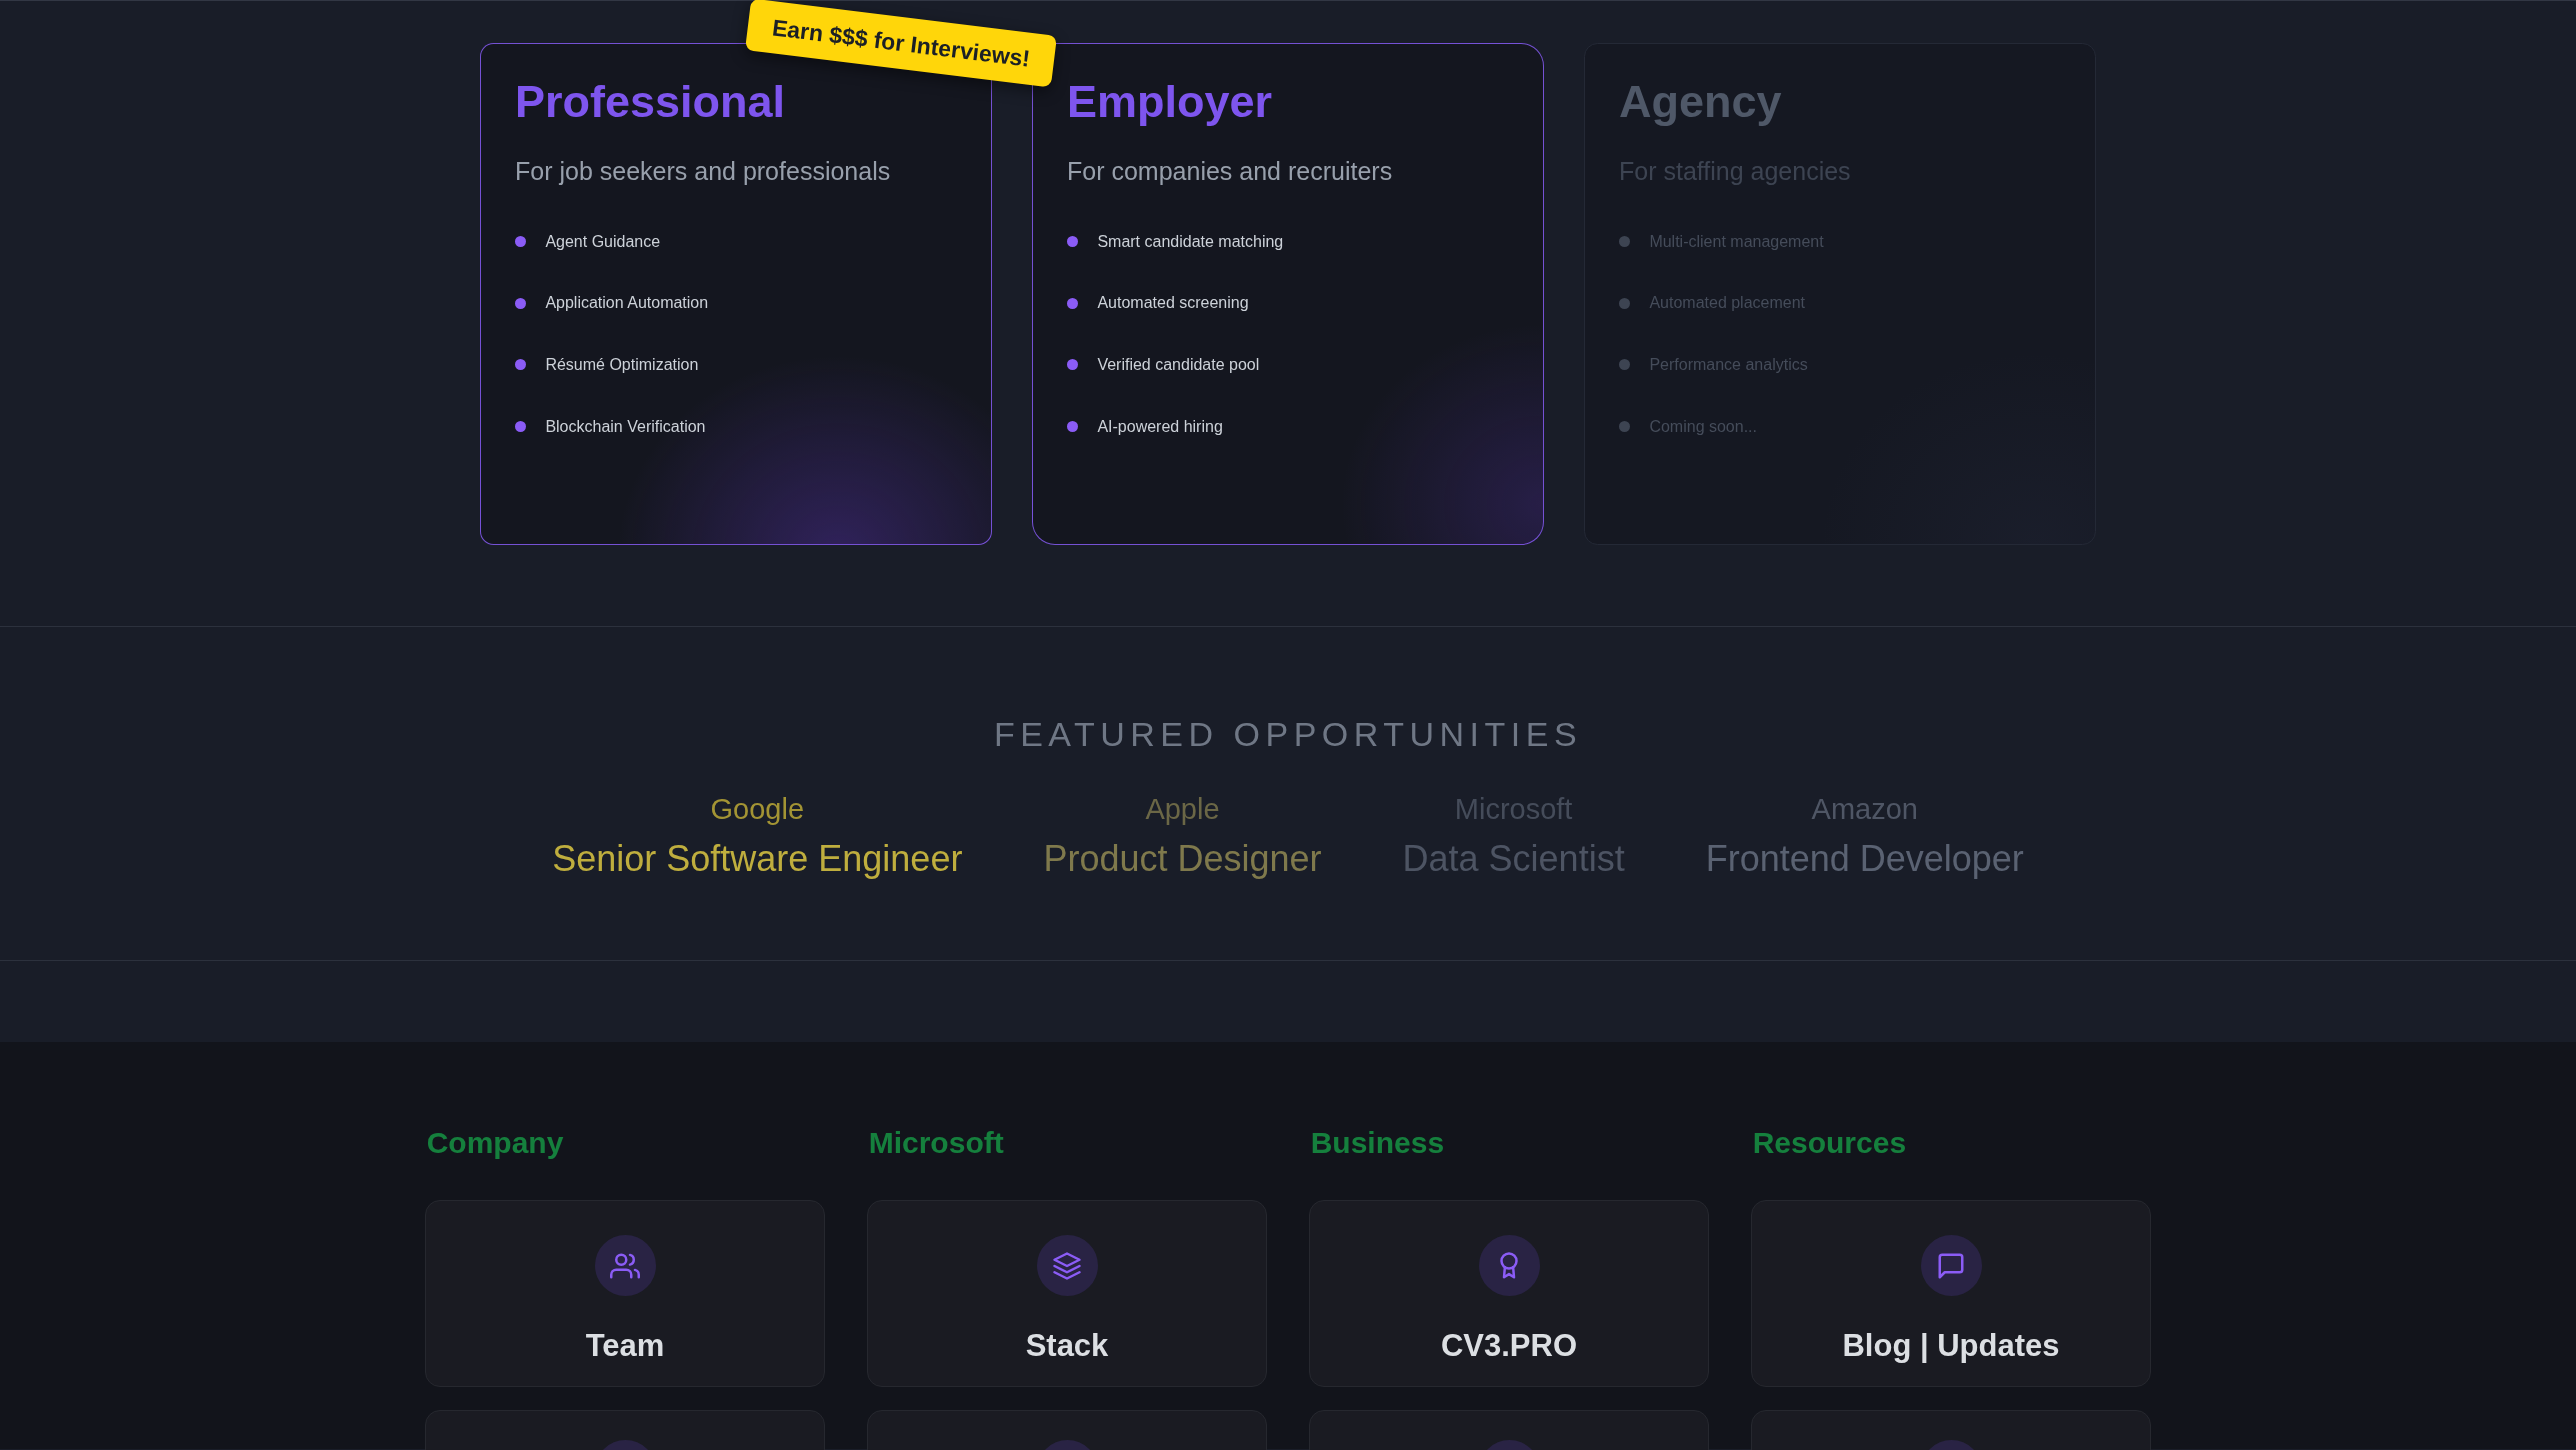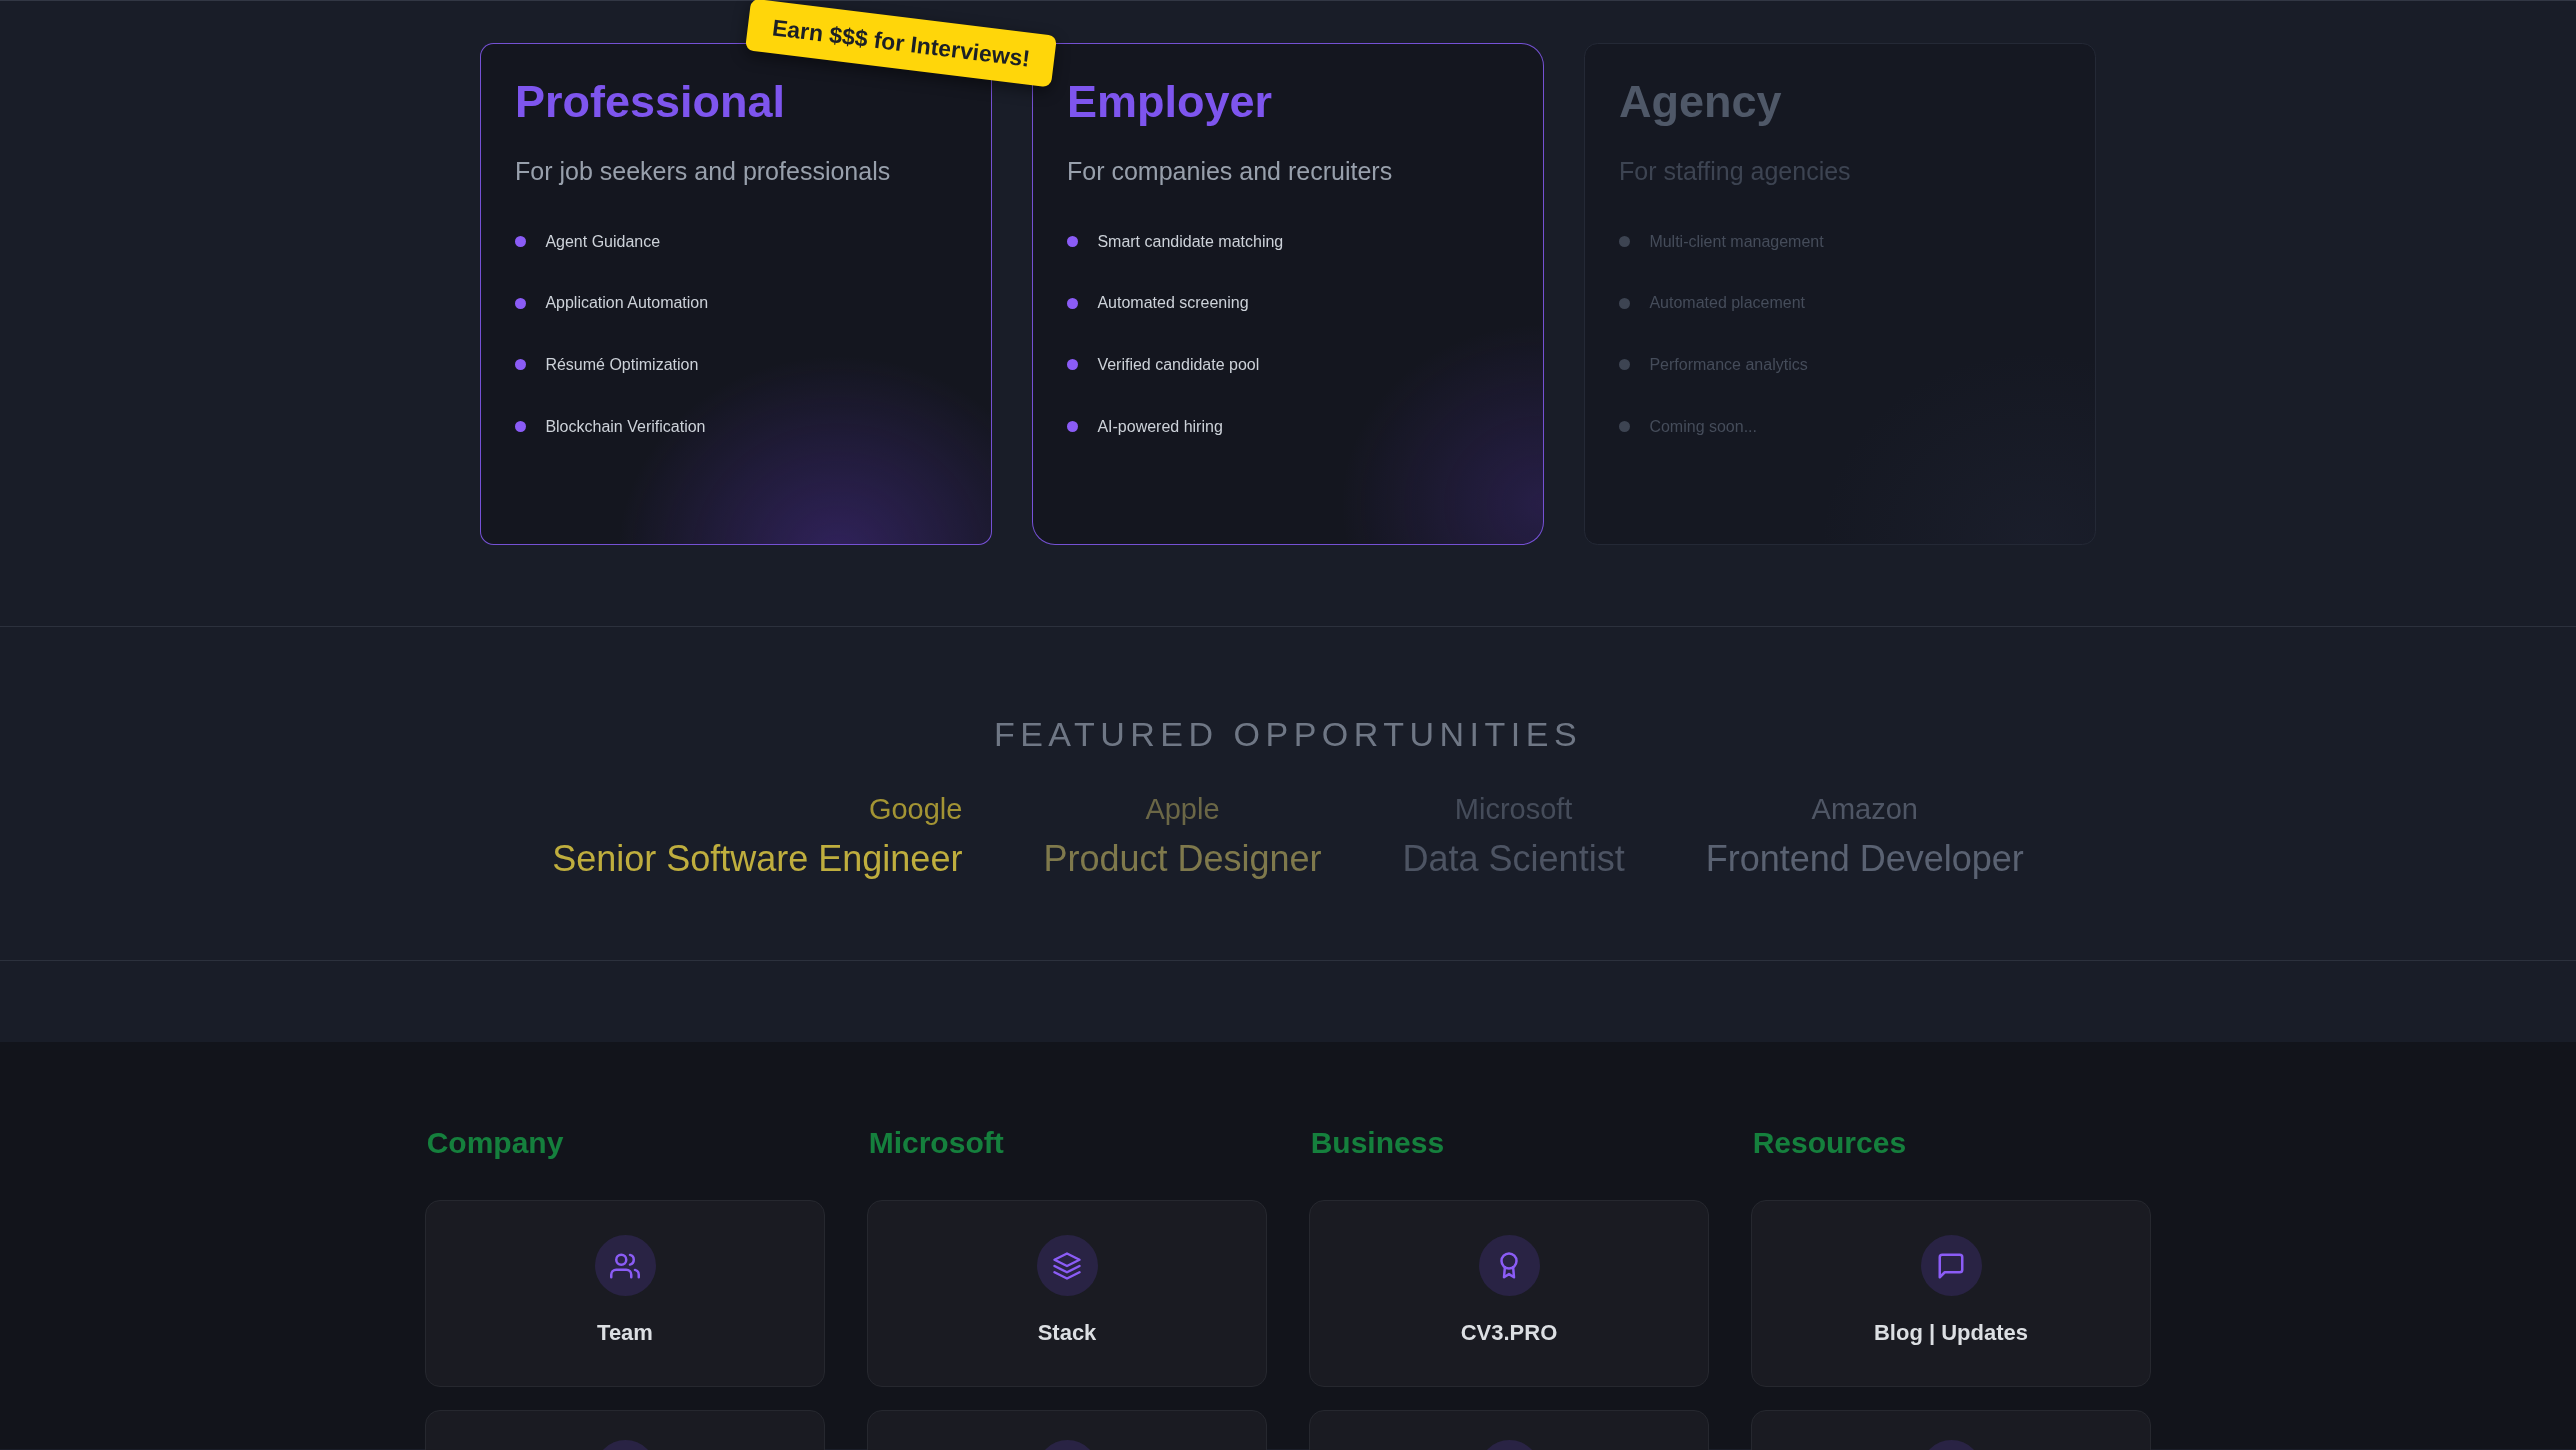--- a/index.html
+++ b/index.html
@@ -73,21 +73,21 @@
     font-size:34px;letter-spacing:5.5px;
     color:#6f7785;margin:0;font-weight:400;
   }
   .jobs-row{
     margin-top:39px;
     display:flex;justify-content:center;align-items:flex-start;gap:81px;
   }
   .job-item{text-align:center;}
   .job-company{font-size:29px;margin-bottom:11.8px;}
   .job-title{font-size:36px;}
-  .job-0 .job-company{color:#a39434;text-align:right;}
+  .job-0 .job-company{color:#a39434;}
   .job-0 .job-title{color:#bfae3e;}
   .job-1 .job-company{color:#6b6746;}
   .job-1 .job-title{color:#7f794c;}
   .job-2 .job-company{color:#454c5a;}
   .job-2 .job-title{color:#4d5463;}
   .job-3 .job-company{color:#4f5665;}
   .job-3 .job-title{color:#5a6272;}
   
   .section-strip{height:81px;}
   
@@ -110,21 +110,21 @@
     padding-top:34px;cursor:pointer;
   }
   .footer-card.partial{margin-top:23px;padding-top:29px;}
   .icon-circle{
     width:61px;height:61px;border-radius:50%;
     background:#292344;
     display:flex;align-items:center;justify-content:center;flex:none;
   }
   .icon-circle svg{width:30px;height:30px;stroke:#8b5cf6;fill:none;stroke-width:2;stroke-linecap:round;stroke-linejoin:round;}
   .footer-card-label{
-    margin-top:24px;font-size:22px;font-weight:700;color:#dcdfe3;
+    margin-top:32px;font-size:31px;font-weight:700;color:#dcdfe3;
   }
 </style>
 </head>
 <body>
 
 <div class="section-plans">
   <div class="plans-row">
 
     <div class="plan-card">
       <div class="promo-badge">Earn $$$ for Interviews!</div>

